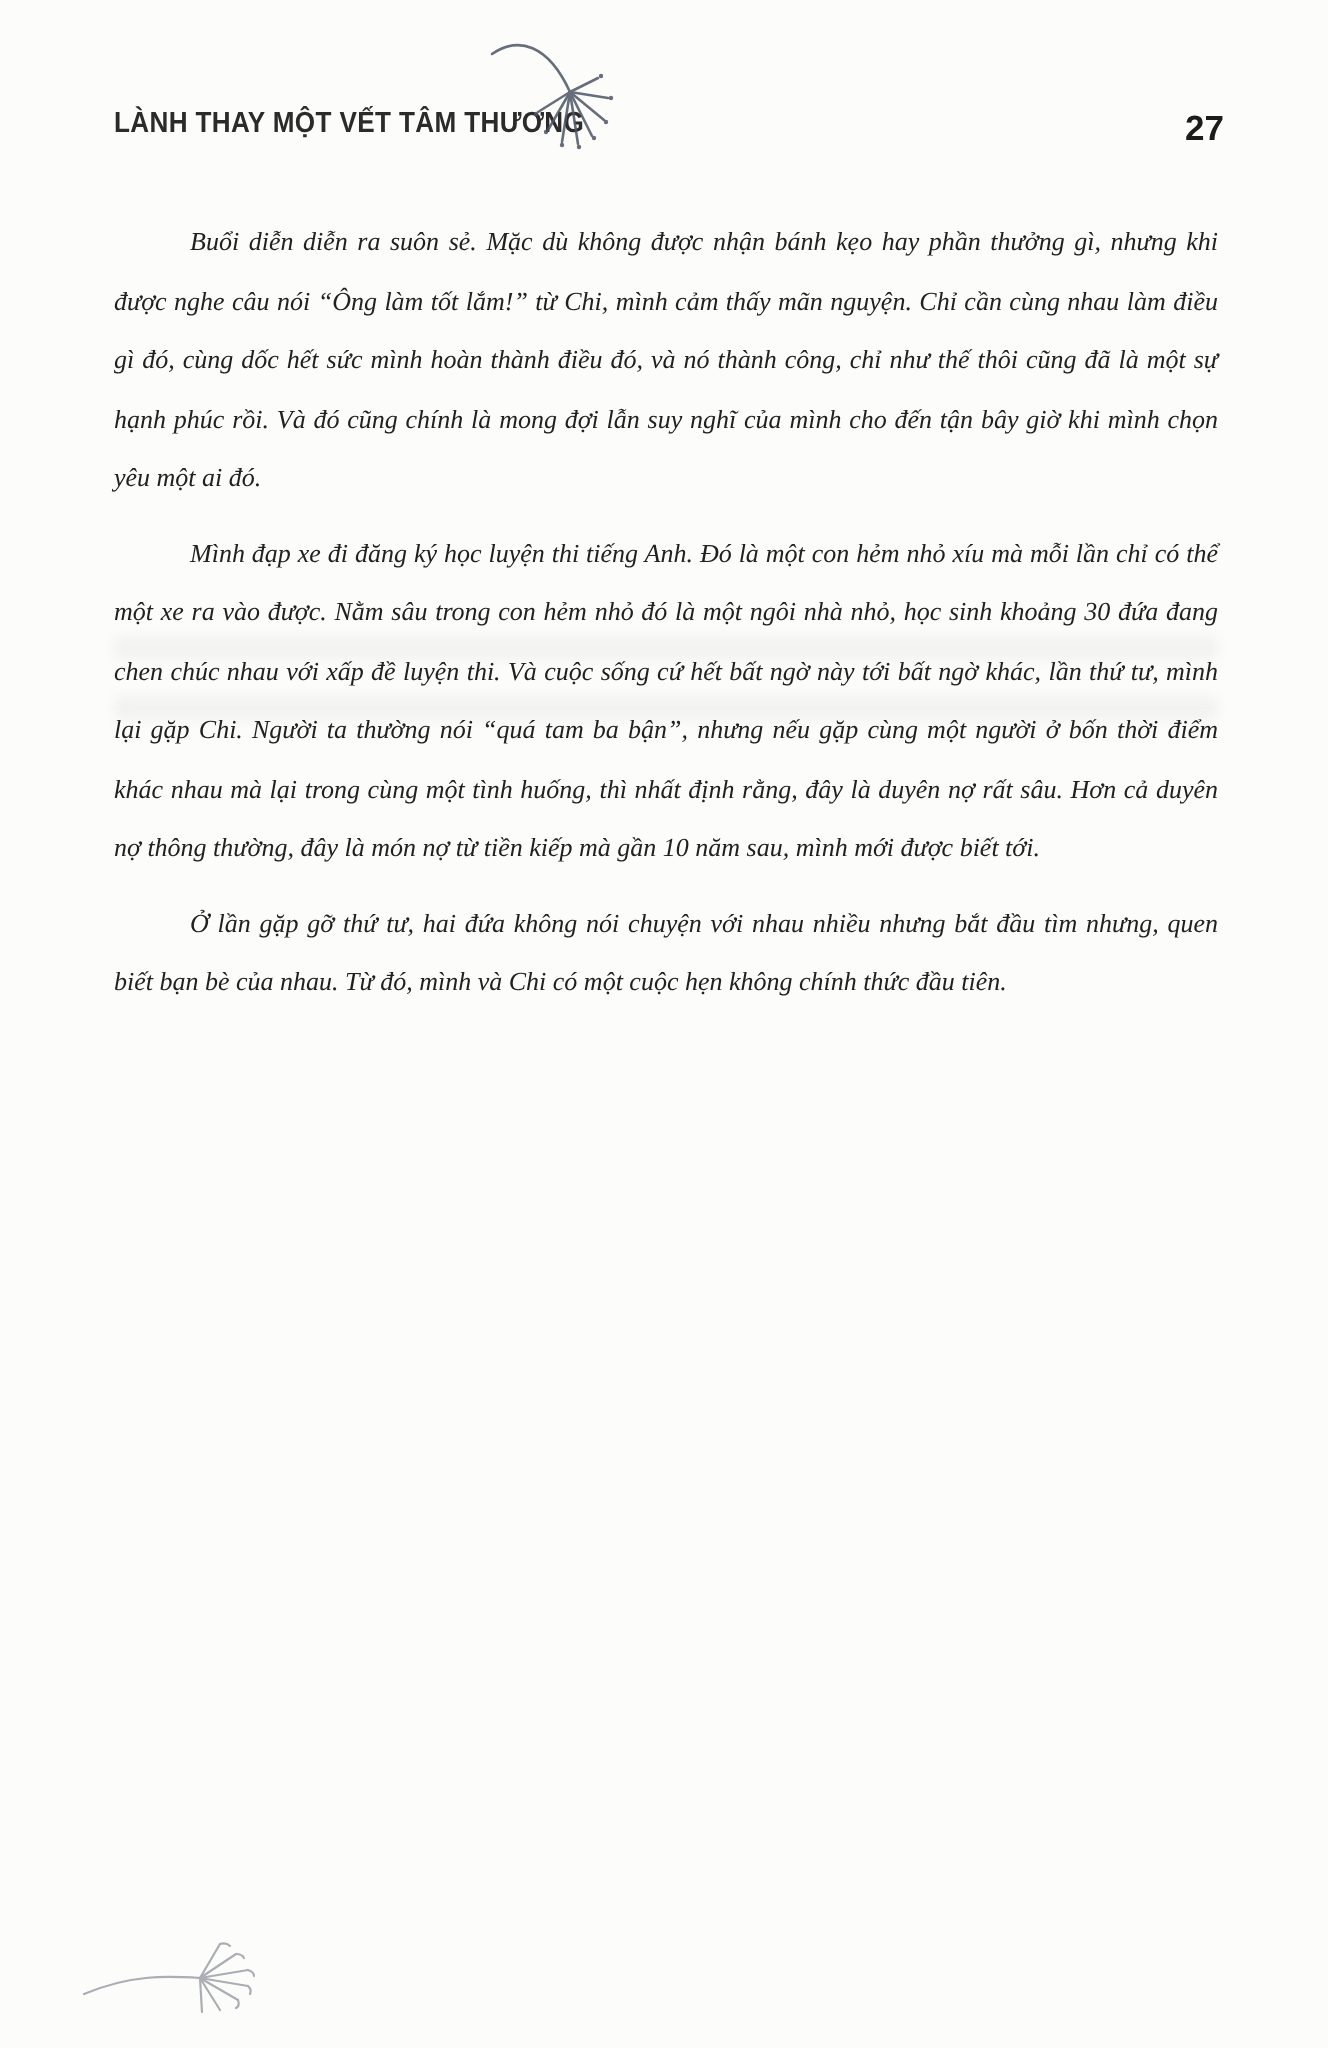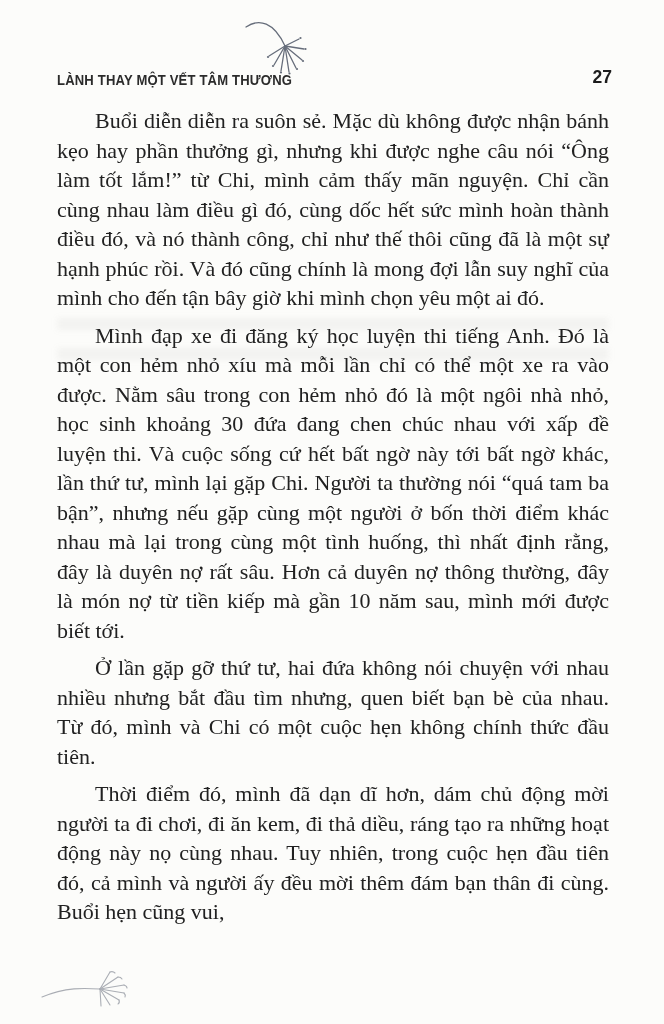--- a/index.html
+++ b/index.html
@@ -13,26 +13,25 @@
     height: 1024px;
     margin: 0 auto;
     background: #fcfcfa;
     overflow: hidden;
     font-family: "Liberation Serif", serif;
     color: #212121;
   }
   
   .running-header {
     position: absolute;
-    top: 67px;
+    top: 54px;
     left: 57px;
     right: 52px;
     display: flex;
     justify-content: space-between;
-    align-items: flex-end;
   }
   .running-title {
     font-family: "Liberation Sans", sans-serif;
     font-weight: 700;
     font-size: 14.5px;
     letter-spacing: 0.2px;
     color: #2b2b2b;
     transform: scaleX(0.9);
     transform-origin: left bottom;
     white-space: nowrap;
@@ -55,23 +54,24 @@
     top: 968px;
     left: 40px;
     opacity: 0.5;
   }
   
   .body-text {
     position: absolute;
     top: 106px;
     left: 57px;
     width: 552px;
-    font-size: 22px;
+    font-size: 13px;
     line-height: 29.5px;
     text-align: justify;
+    font-style: italic;
   }
   .body-text p {
     margin: 0 0 8px 0;
     text-indent: 38px;
   }
   .body-text p.no-indent { text-indent: 0; }
   .body-text p.scene-break { margin-top: 41px; }
   
   .bleed {
     position: absolute;
@@ -122,21 +122,20 @@
       </g>
     </svg>
   </span>
 
   <div class="bleed" style="top:318px;"></div>
 
   <div class="body-text">
     <p>Buổi diễn diễn ra suôn sẻ. Mặc dù không được nhận bánh kẹo hay phần thưởng gì, nhưng khi được nghe câu nói “Ông làm tốt lắm!” từ Chi, mình cảm thấy mãn nguyện. Chỉ cần cùng nhau làm điều gì đó, cùng dốc hết sức mình hoàn thành điều đó, và nó thành công, chỉ như thế thôi cũng đã là một sự hạnh phúc rồi. Và đó cũng chính là mong đợi lẫn suy nghĩ của mình cho đến tận bây giờ khi mình chọn yêu một ai đó.</p>
     <p>Mình đạp xe đi đăng ký học luyện thi tiếng Anh. Đó là một con hẻm nhỏ xíu mà mỗi lần chỉ có thể một xe ra vào được. Nằm sâu trong con hẻm nhỏ đó là một ngôi nhà nhỏ, học sinh khoảng 30 đứa đang chen chúc nhau với xấp đề luyện thi. Và cuộc sống cứ hết bất ngờ này tới bất ngờ khác, lần thứ tư, mình lại gặp Chi. Người ta thường nói “quá tam ba bận”, nhưng nếu gặp cùng một người ở bốn thời điểm khác nhau mà lại trong cùng một tình huống, thì nhất định rằng, đây là duyên nợ rất sâu. Hơn cả duyên nợ thông thường, đây là món nợ từ tiền kiếp mà gần 10 năm sau, mình mới được biết tới.</p>
     <p>Ở lần gặp gỡ thứ tư, hai đứa không nói chuyện với nhau nhiều nhưng bắt đầu tìm nhưng, quen biết bạn bè của nhau. Từ đó, mình và Chi có một cuộc hẹn không chính thức đầu tiên.</p>
-    <p>Thời điểm đó, mình đã dạn dĩ hơn, dám chủ động mời người ta đi chơi, đi ăn kem, đi thả diều, ráng tạo ra những hoạt động này nọ cùng nhau. Tuy nhiên, trong cuộc hẹn đầu tiên đó, cả mình và người ấy đều mời thêm đám bạn thân đi cùng. Buổi hẹn cũng vui,</p>
   </div>
 
   <span class="dandelion-bottom">
     <svg width="108" height="42" viewBox="0 0 108 42" fill="none">
       <g stroke="#5a6170" stroke-width="1.1" stroke-linecap="round" fill="none">
         <path d="M2,29 C26,19 44,20 60,21"></path>
         <path d="M60,21 L70,4"></path>
         <path d="M60,21 L78,9"></path>
         <path d="M60,21 L84,17"></path>
         <path d="M60,21 L84,25"></path>

